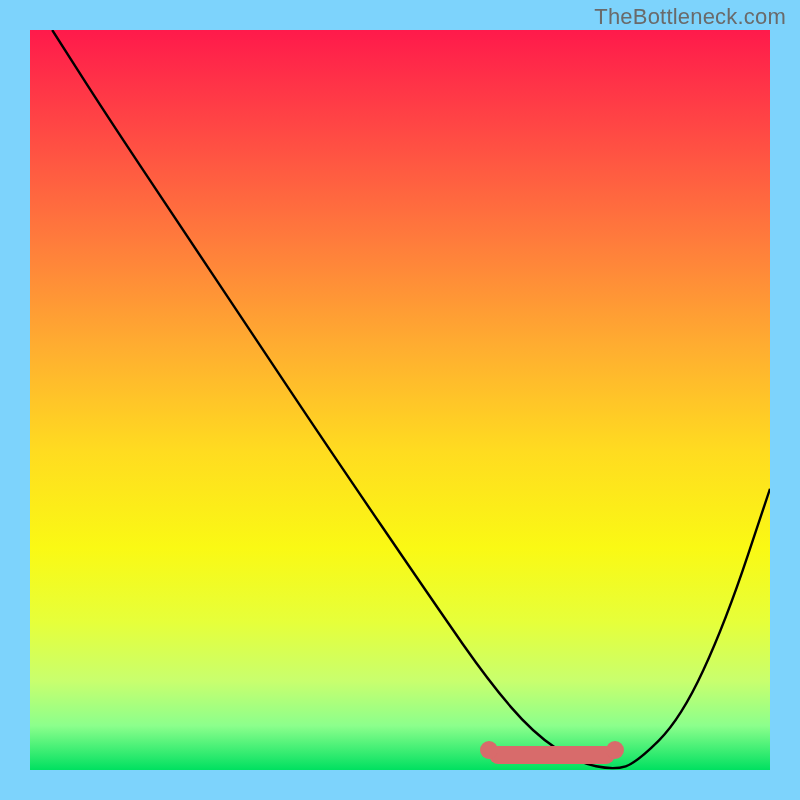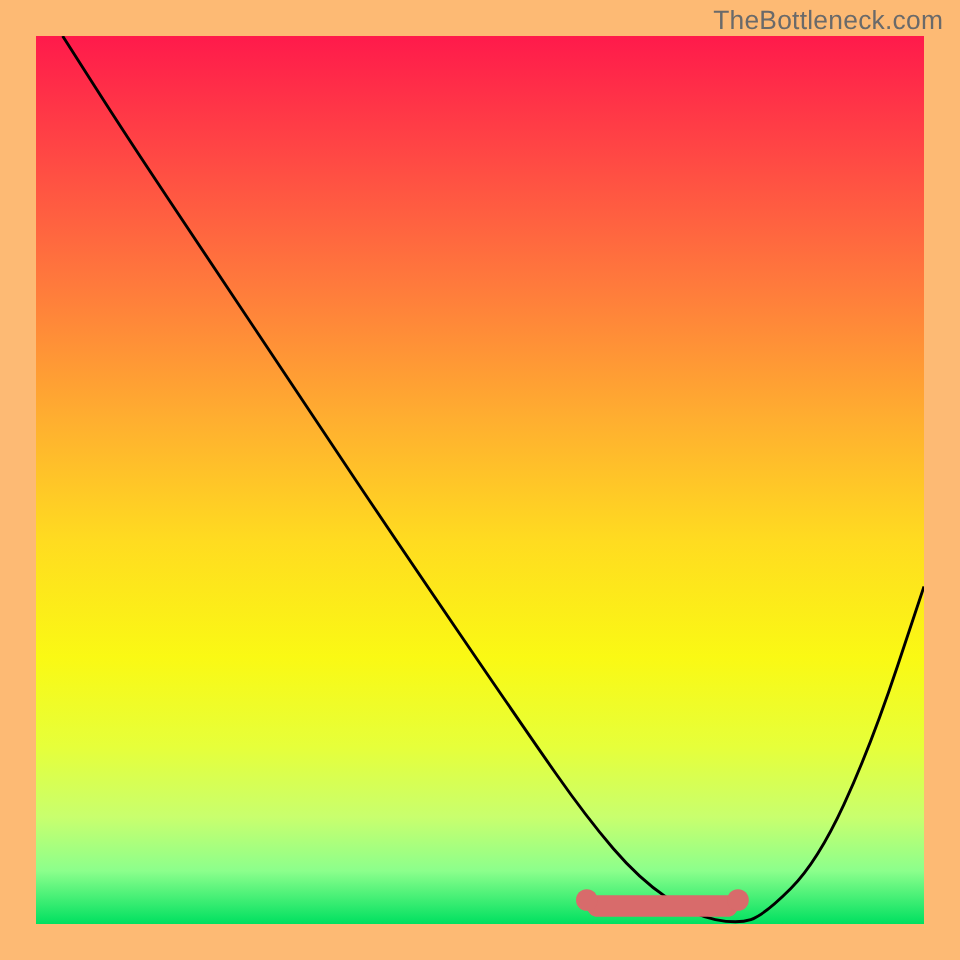--- a/index.html
+++ b/index.html
@@ -1,16 +1,16 @@
 <!DOCTYPE html>
 <html><head>
 <meta charset="utf-8">
 <style>
   body{margin:0;padding:0;width:800px;height:800px;background:#000;font-family:Arial,Helvetica,sans-serif;overflow:hidden}
-  .outer{position:absolute;top:0;left:0;width:800px;height:800px;background:#fdba74}
+  .outer{position:absolute;top:0;left:0;width:800px;height:800px;background:#7dd3fc}
   .plot{position:absolute;top:30px;left:30px;width:740px;height:740px;background:linear-gradient(to bottom,#ff1a4b 0%,#ff4a44 14%,#ff7a3c 28%,#ffae30 43%,#ffdc20 57%,#faf914 70%,#e6ff3a 80%,#c8ff6e 88%,#8cff8c 94%,#00e060 100%)}
   .watermark{position:absolute;top:4px;right:14px;color:#6a6a6a;font-size:22px;font-weight:500;letter-spacing:.2px}
   svg.curve{position:absolute;top:30px;left:30px;width:740px;height:740px}
   .pink-band{position:absolute;height:18px;background:#d86b6b;border-radius:9px}
   .pink-dot{position:absolute;width:18px;height:18px;background:#d86b6b;border-radius:50%}
 </style>
 </head>
 <body>
 
 <div class="outer">

